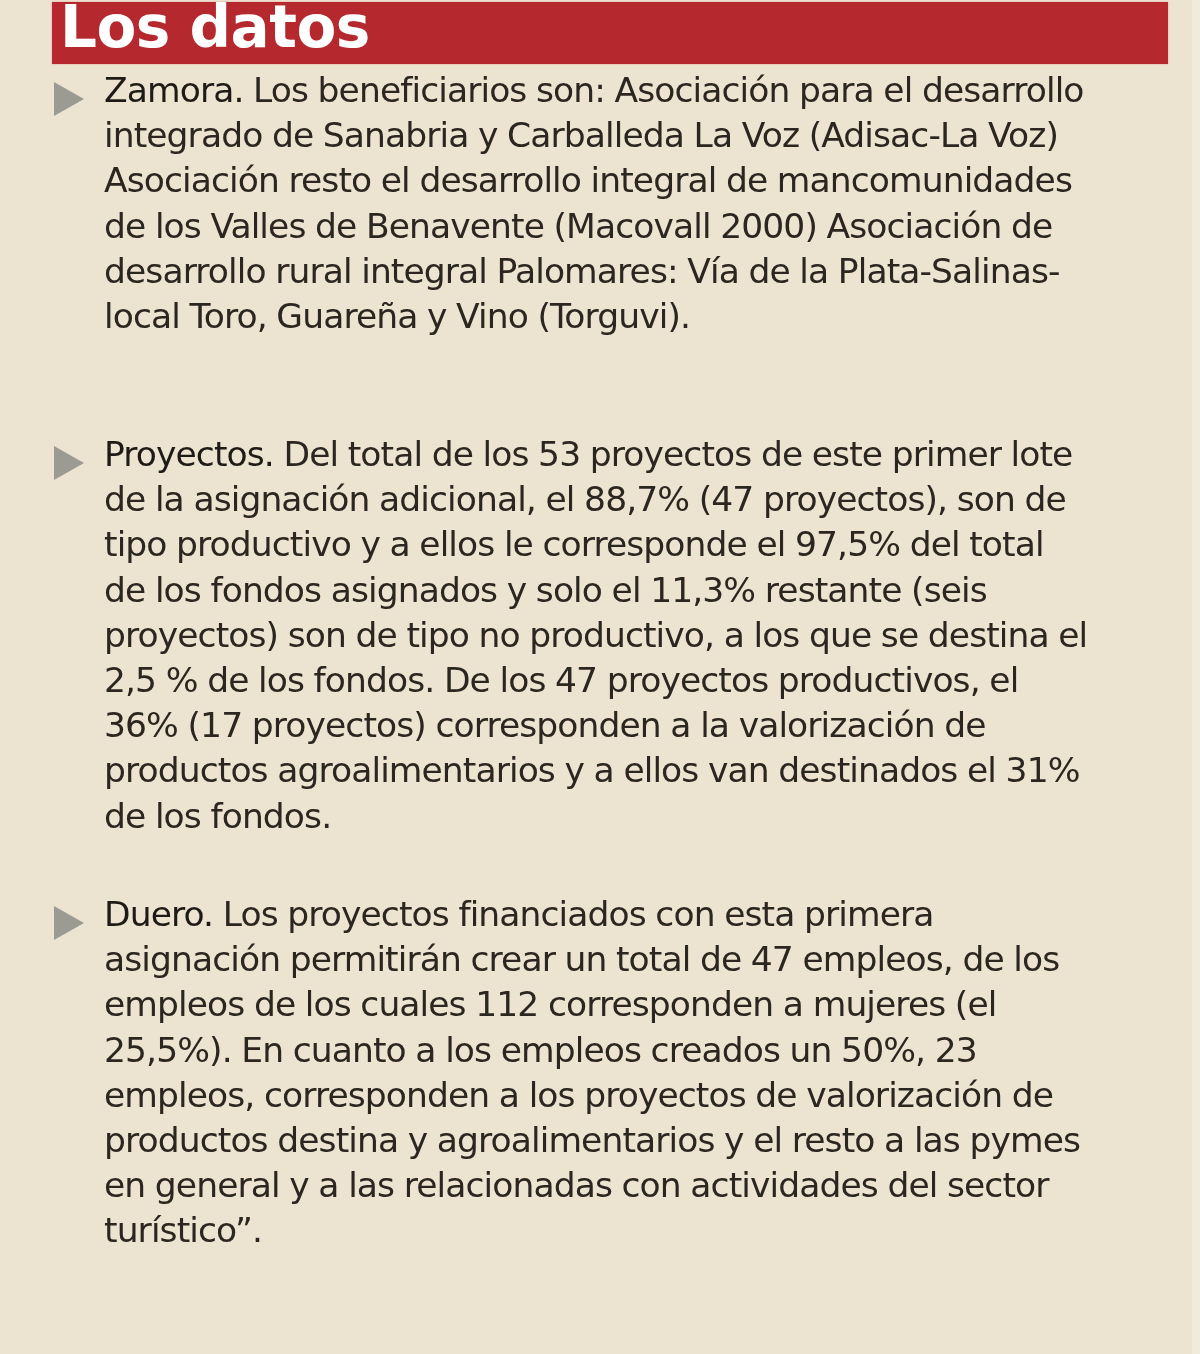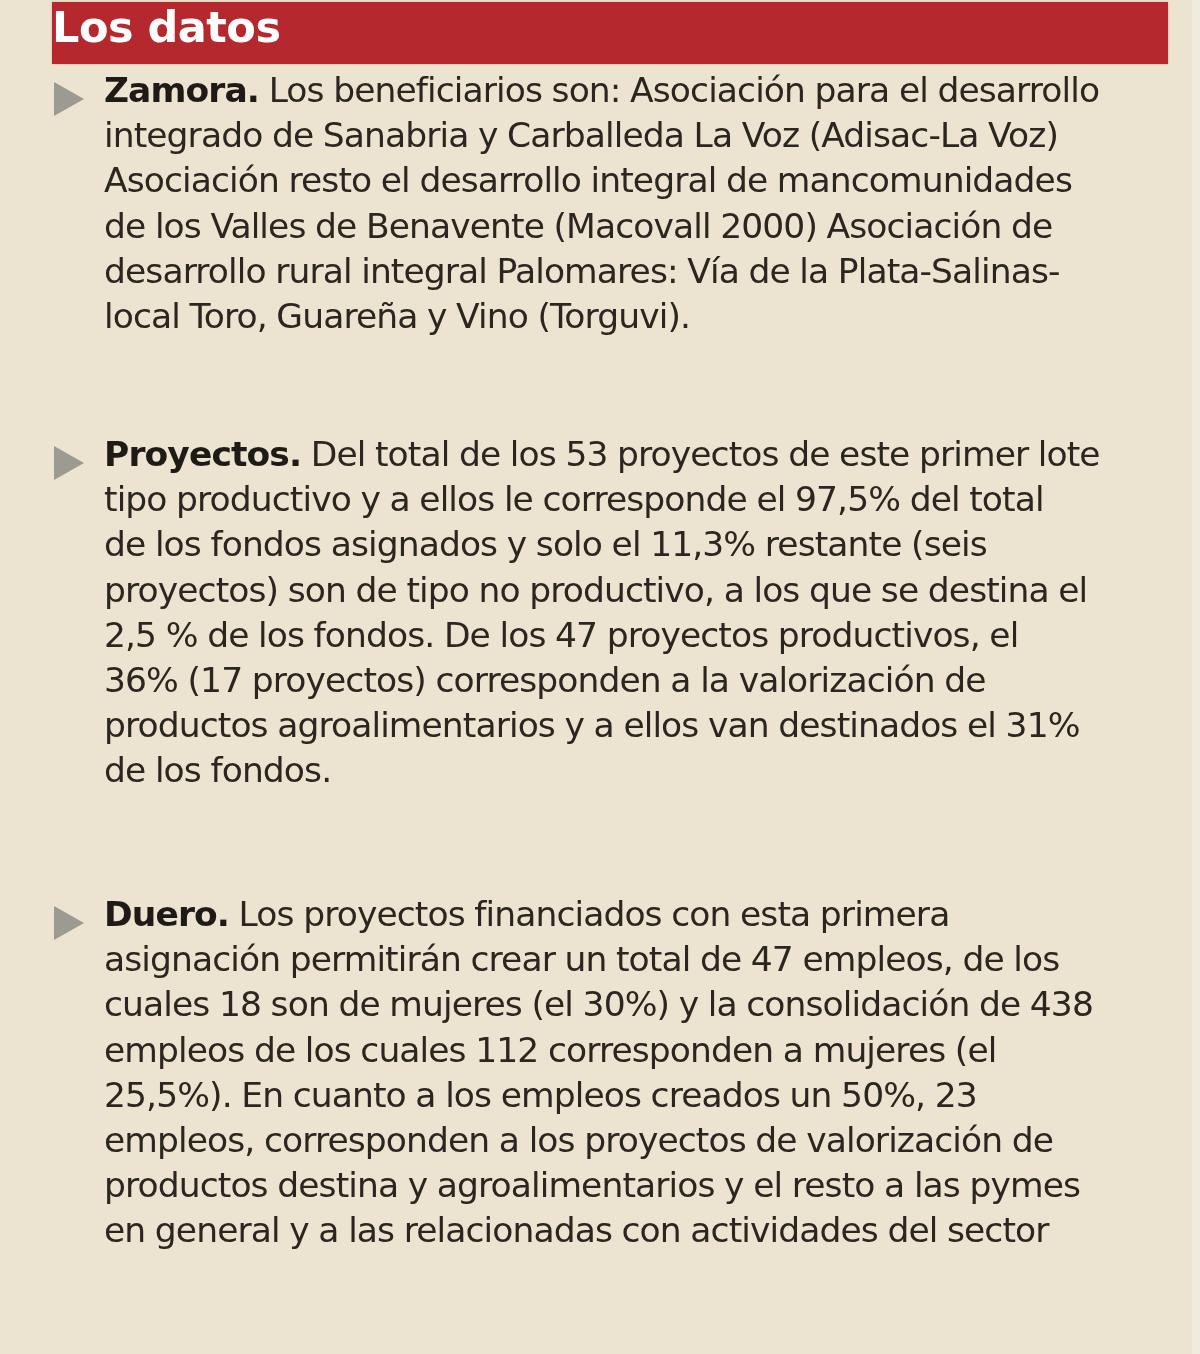--- a/index.html
+++ b/index.html
@@ -26,25 +26,25 @@
       position: absolute;
       left: 52px;
       top: 2px;
       width: 1116px;
       height: 62px;
       background: #b5292e;
       box-shadow: 0 0 2px #e8a59a;
     }
     .header-title {
       position: absolute;
-      left: 0;
+      left: 8px;
       top: 0px;
       font-family: "DejaVu Sans", sans-serif;
       font-weight: bold;
-      font-size: 43px;
+      font-size: 58px;
       line-height: 50px;
       color: #ffffff;
       letter-spacing: -0.5px;
     }
     .item {
       position: absolute;
       left: 52px;
       width: 1120px;
     }
     .bullet {
@@ -59,21 +59,21 @@
     .item-text {
       margin-left: 52px;
       font-family: "DejaVu Sans", sans-serif;
       font-size: 34.5px;
       line-height: 45.2px;
       color: #2b2620;
       letter-spacing: -0.9px;
       word-spacing: -0.5px;
     }
     .item-lead {
-      font-weight: bold;
+      font-weight: normal;
       color: #1e1a16;
     }
     .line { display: block; white-space: nowrap; }
   </style>
 </head>
 <body>
 
 <div class="right-strip"></div>
 
 <div class="header-bar">
@@ -89,35 +89,36 @@
     <span class="line">de los Valles de Benavente (Macovall 2000) Asociación de</span>
     <span class="line">desarrollo rural integral Palomares: Vía de la Plata-Salinas-</span>
     <span class="line">local Toro, Guareña y Vino (Torguvi).</span>
   </div>
 </div>
 
 <div class="item" style="top:432px;">
   <span class="bullet" style="top:14px;"></span>
   <div class="item-text">
     <span class="line"><span class="item-lead">Proyectos.</span><span> Del total de los 53 proyectos de este primer lote</span></span>
+    <span class="line">de la asignación adicional, el 88,7% (47 proyectos), son de</span>
     <span class="line">tipo productivo y a ellos le corresponde el 97,5% del total</span>
     <span class="line">de los fondos asignados y solo el 11,3% restante (seis</span>
     <span class="line">proyectos) son de tipo no productivo, a los que se destina el</span>
     <span class="line">2,5 % de los fondos. De los 47 proyectos productivos, el</span>
     <span class="line">36% (17 proyectos) corresponden a la valorización de</span>
     <span class="line">productos agroalimentarios y a ellos van destinados el 31%</span>
     <span class="line">de los fondos.</span>
   </div>
 </div>
 
 <div class="item" style="top:892px;">
   <span class="bullet" style="top:14px;"></span>
   <div class="item-text">
     <span class="line"><span class="item-lead">Duero.</span><span> Los proyectos financiados con esta primera</span></span>
     <span class="line">asignación permitirán crear un total de 47 empleos, de los</span>
-    <span class="line">cuales 18 son de mujeres (el 30%) y la consolidación de 438</span>
     <span class="line">empleos de los cuales 112 corresponden a mujeres (el</span>
     <span class="line">25,5%). En cuanto a los empleos creados un 50%, 23</span>
     <span class="line">empleos, corresponden a los proyectos de valorización de</span>
     <span class="line">productos destina y agroalimentarios y el resto a las pymes</span>
     <span class="line">en general y a las relacionadas con actividades del sector</span>
+    <span class="line">turístico”.</span>
   </div>
 </div>
 
 </body></html>

